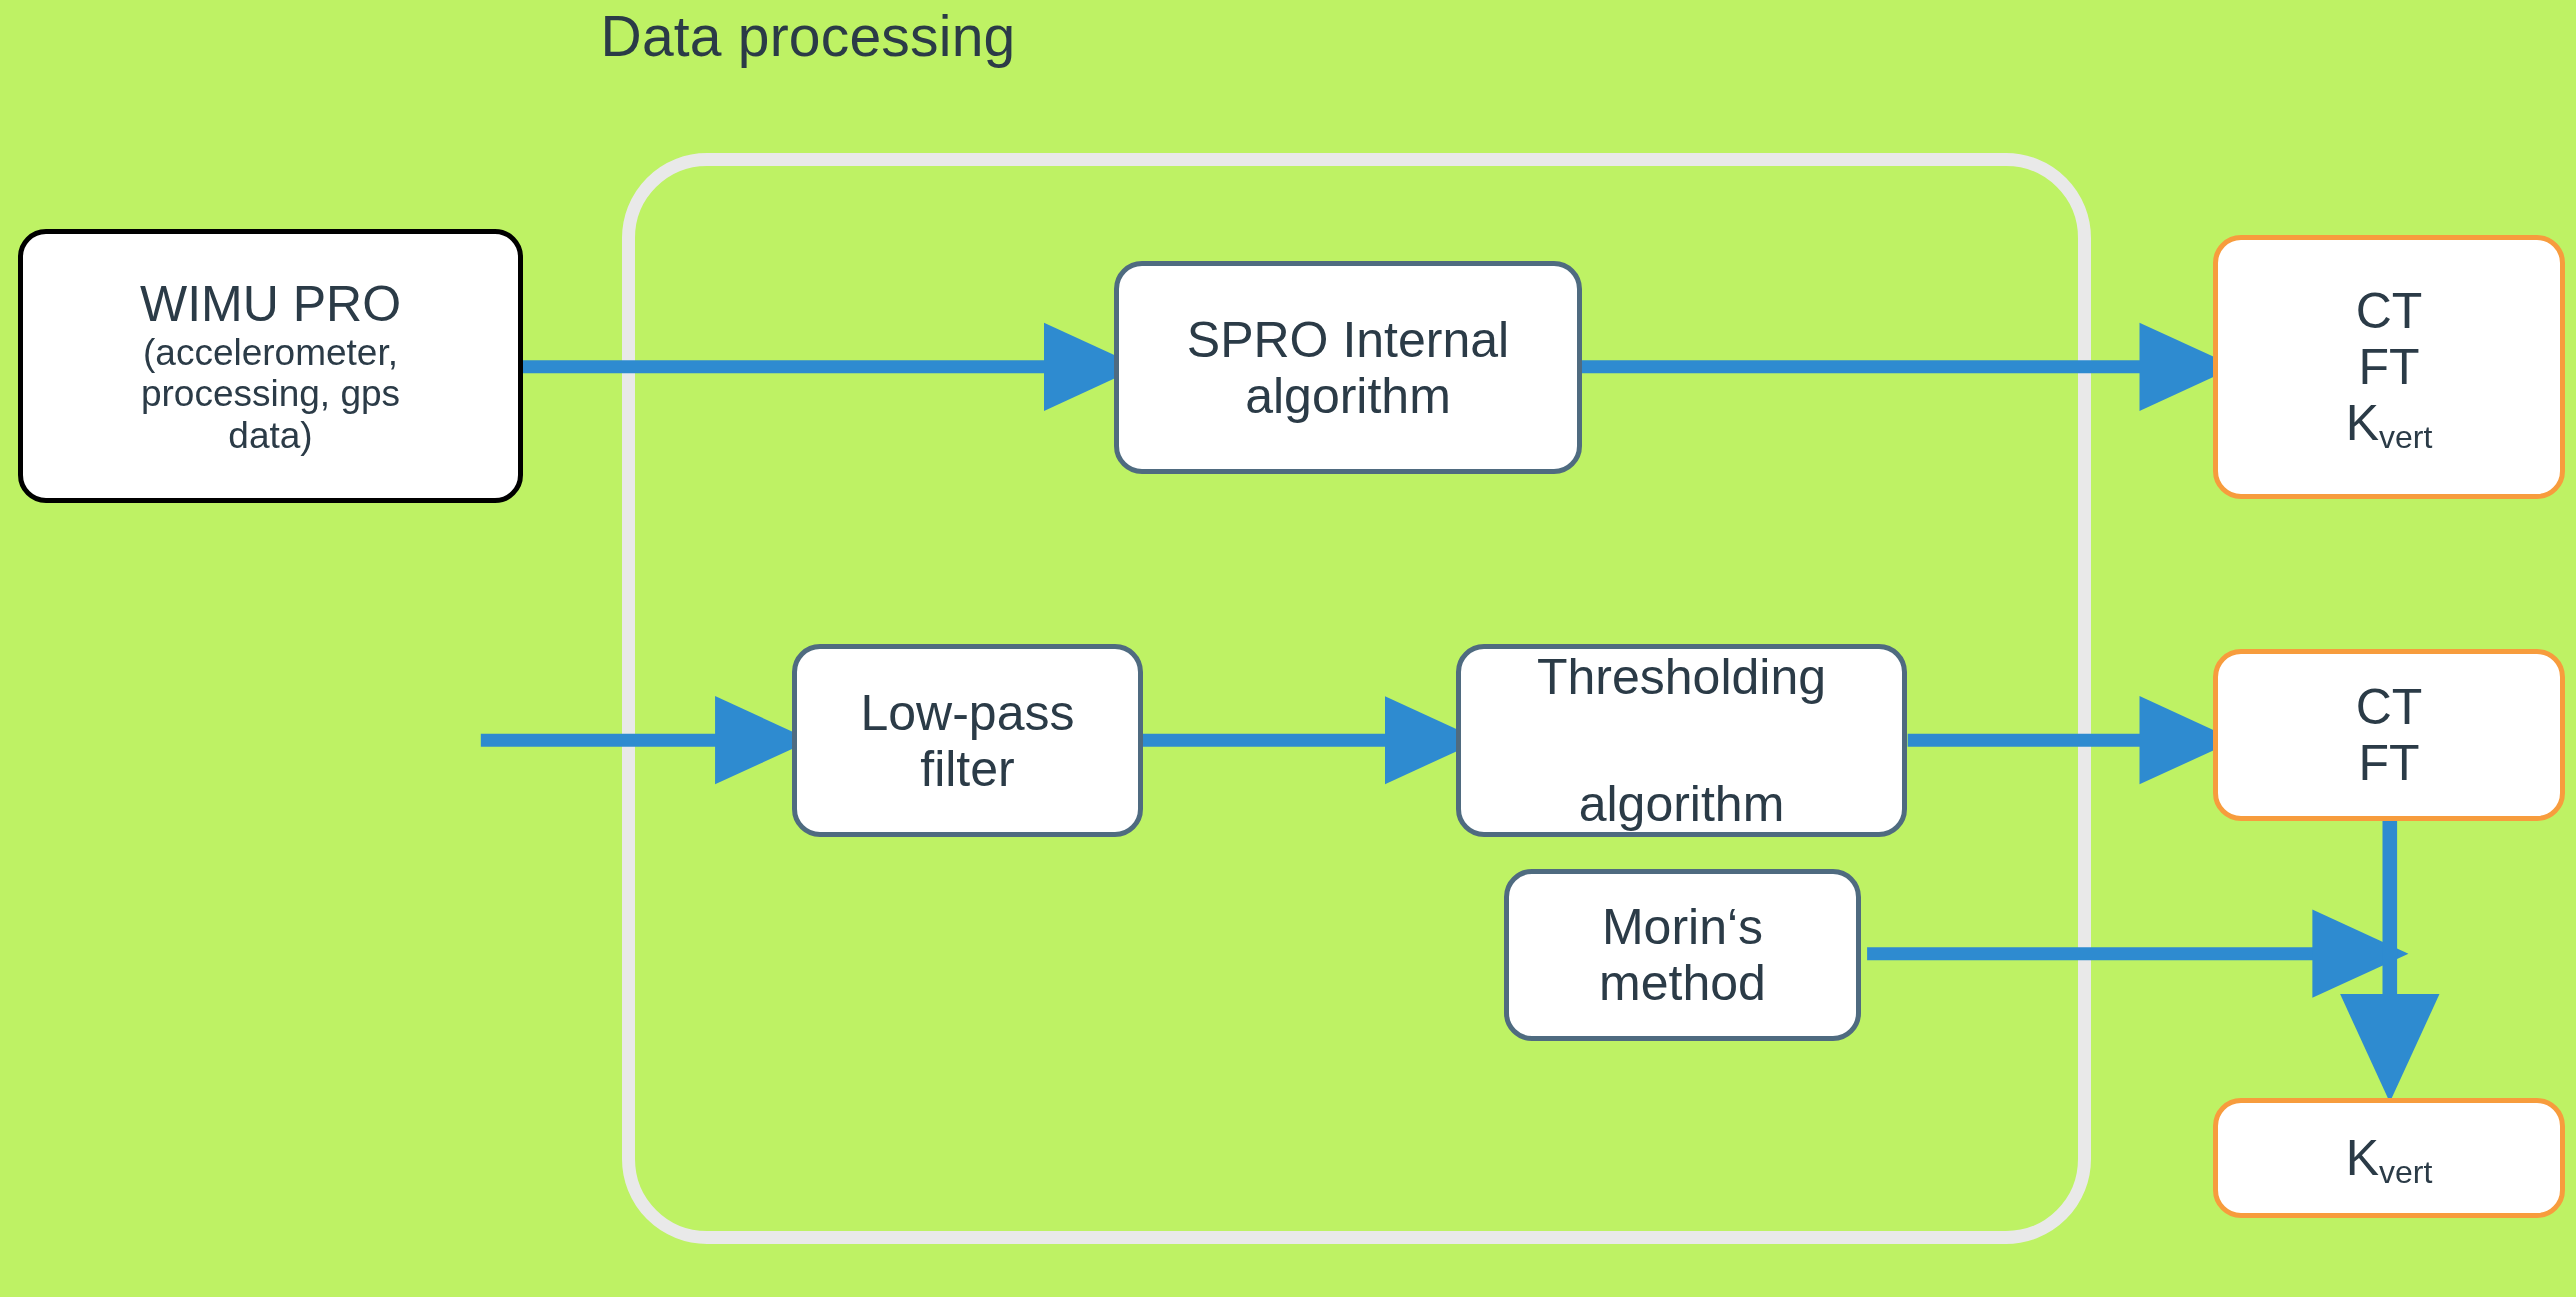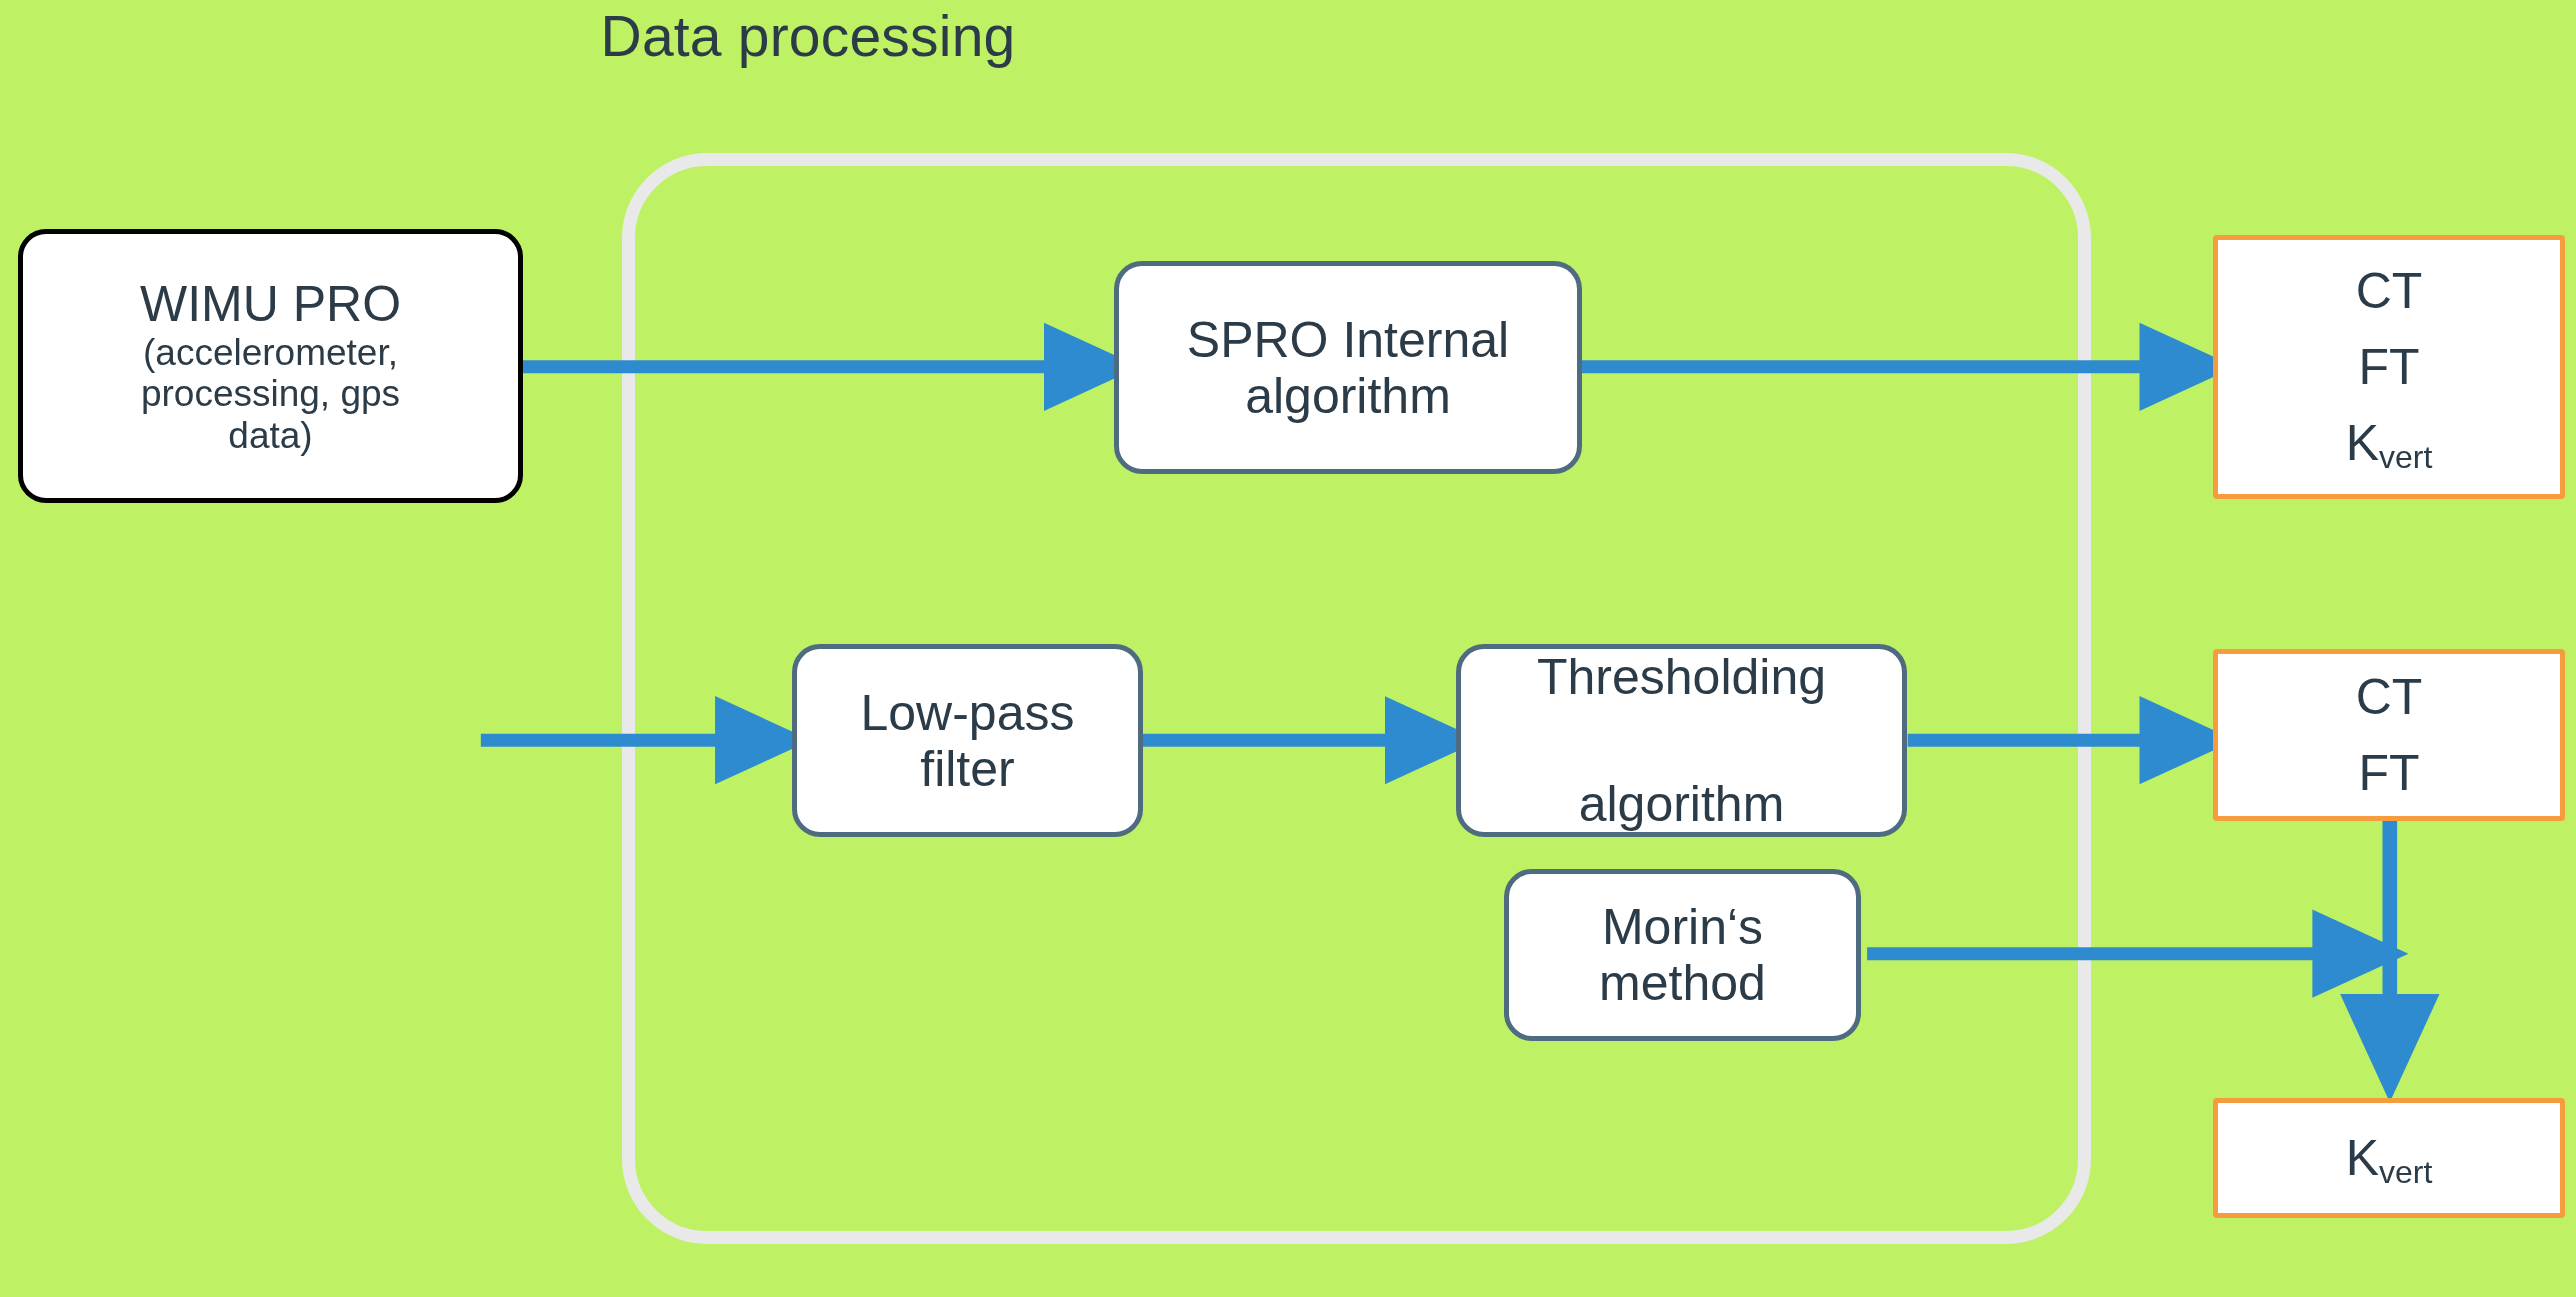--- a/index.html
+++ b/index.html
@@ -31,21 +31,21 @@
     display: flex;
     flex-direction: column;
     align-items: center;
     justify-content: center;
     text-align: center;
     color: #2b3b47;
     line-height: 1.12;
   }
   .node.source  { border: 5.7px solid #000000; border-radius: 28px; }
   .node.process { border: 5.7px solid #4f6b80; border-radius: 28px; }
-  .node.output  { border: 5.7px solid #f79c3d; border-radius: 4px; gap: 20px; }
+  .node.output  { border: 5.7px solid #f79c3d; border-radius: 28px; }
 
   .group-box {
     position: absolute;
     box-sizing: border-box;
     border: 13px solid #e9e9e9;
     border-radius: 85px;
     background: transparent;
   }
   #diagram-title {
     position: absolute;

